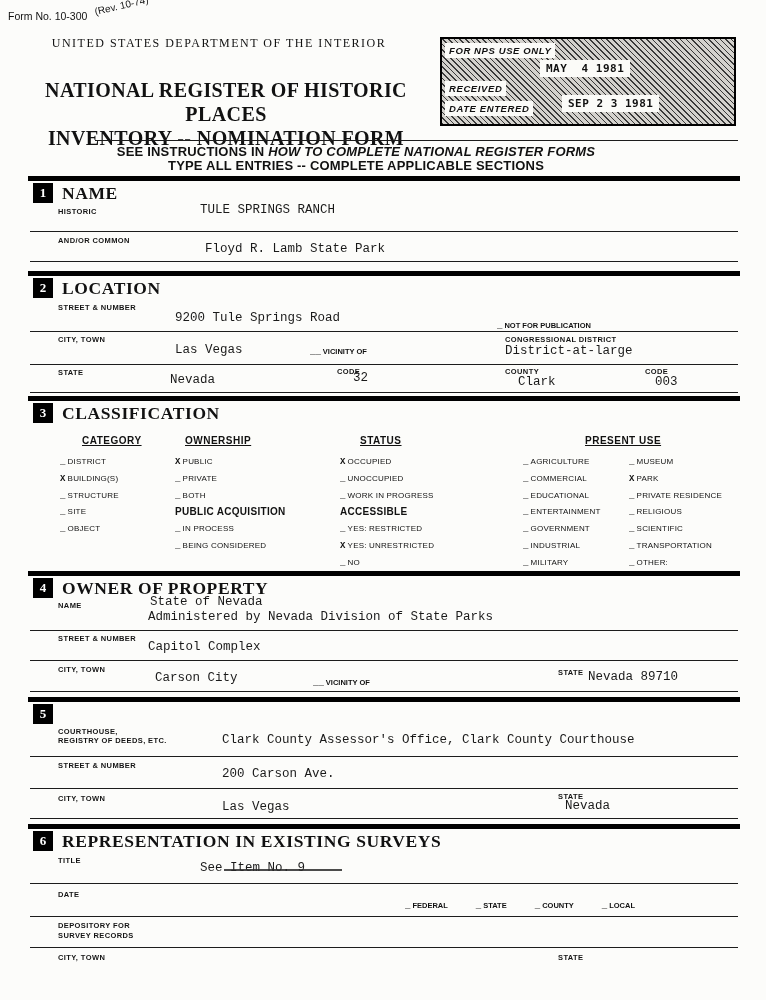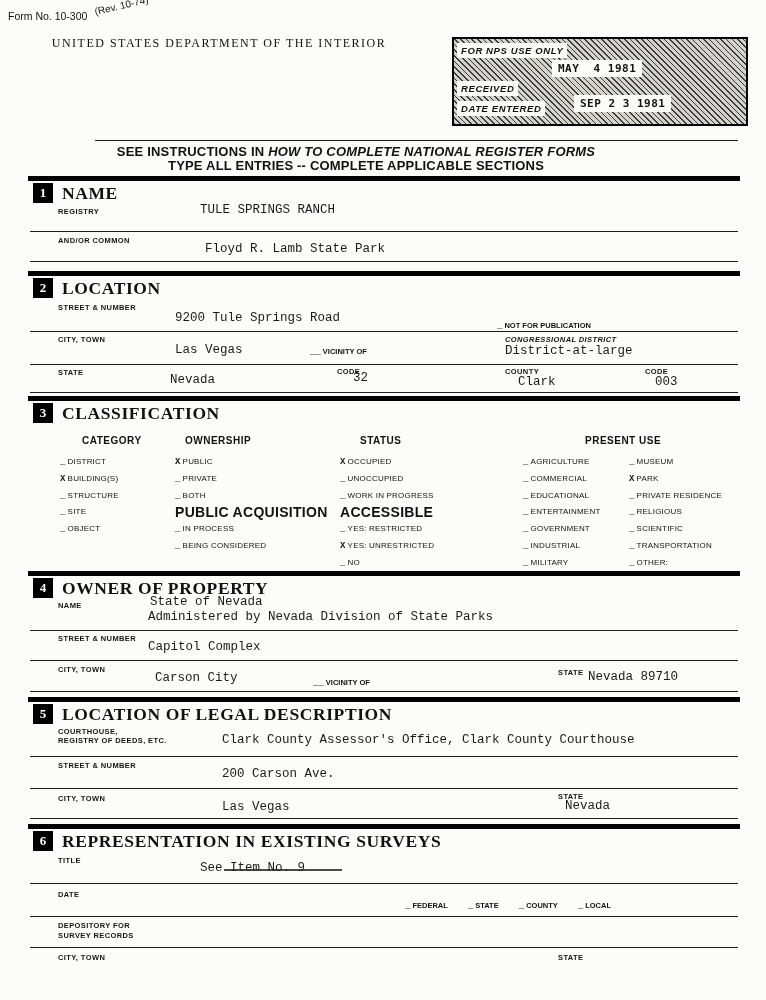--- a/index.html
+++ b/index.html
@@ -44,21 +44,21 @@
     position:absolute; left:0; top:52px; width:438px; text-align:center;
     font-weight:bold; font-size:10.5px; letter-spacing:1px;
   }
   .bigtitle {
     position:absolute; left:6px; top:78px; width:440px; text-align:center;
     font-family:"Liberation Serif", serif; font-weight:bold; font-size:20px;
     letter-spacing:.4px; line-height:24px;
   }
   
   .npsbox {
-    position:absolute; left:452px; top:37px; width:296px; height:89px;
+    position:absolute; left:440px; top:37px; width:296px; height:89px;
     border:2px solid #000;
     background:repeating-linear-gradient(45deg, #3a3a3a 0 1.1px, #d4d2cd 1.1px 4px);
     padding-left:44px;
   }
   .npsstrip {
     position:absolute; background:#fbfbf8; font-weight:bold; font-style:italic;
     font-size:9.5px; letter-spacing:.6px; padding:2px 4px; white-space:nowrap;
   }
   .stamp {
     position:absolute; background:#fbfbf8;
@@ -66,55 +66,59 @@
     font-size:11px; letter-spacing:.5px; padding:2px 6px; white-space:pre;
   }
   
   .instr {
     position:absolute; left:0; width:712px; text-align:center;
     font-weight:bold; font-size:13px; letter-spacing:.2px; white-space:nowrap;
   }
   .instr .it { font-style:italic; }
   
   .ccol { position:absolute; top:432px; }
-  .chead { font-size:10px; font-weight:bold; letter-spacing:.5px; height:22px; padding-top:3px; white-space:nowrap; }
+  .chead { font-size:10px; font-weight:bold; letter-spacing:.5px; height:22px; padding-top:3px; white-space:nowrap;text-decoration:underline; }
   .ci { line-height:16.8px; font-size:8px; letter-spacing:.2px; white-space:nowrap; }
-  .csub { line-height:16.8px; font-size:14px; font-weight:bold; letter-spacing:.3px; white-space:nowrap; }
+  .csub { line-height:16.8px; font-size:10px; font-weight:bold; letter-spacing:.3px; white-space:nowrap; }
   .strike { position:absolute; height:1.5px; background:#2b2b2b; opacity:.85; }
 </style>
 </head>
 <body>
 
 <div class="page">
 
   <div class="form-no">Form No. 10-300</div>
   <div class="rev">(Rev. 10-74)</div>
 
   <div class="dept">UNITED STATES DEPARTMENT OF THE INTERIOR</div>
 
+  <div class="bigtitle">
+    <div>NATIONAL REGISTER OF HISTORIC PLACES</div>
+    <div>INVENTORY -- NOMINATION FORM</div>
+  </div>
 
   <div class="npsbox">
     <div class="npsstrip" style="left:3px; top:4px;">FOR NPS USE ONLY</div>
     <div class="npsstrip" style="left:3px; top:30px;margin-top:12px;">RECEIVED</div>
     <div class="stamp" style="left:98px; top:21px;">MAY  4 1981</div>
     <div class="npsstrip" style="left:3px; top:62px;">DATE ENTERED</div>
     <div class="stamp" style="left:120px; top:56px;">SEP 2 3 1981</div>
   </div>
 
   <div class="hline" style="top:140px; left:95px;"></div>
   <div class="instr" style="top:144px;">
     <span>SEE INSTRUCTIONS IN </span><span class="it">HOW TO COMPLETE NATIONAL REGISTER FORMS</span>
   </div>
   <div class="instr" style="top:158px;">TYPE ALL ENTRIES -- COMPLETE APPLICABLE SECTIONS</div>
 
   <div class="bar" style="top:176px;"></div>
   <div class="secnum" style="left:33px; top:183px;">1</div>
   <div class="sectitle" style="left:62px; top:183px;">NAME</div>
 
-  <div class="lbl" style="left:58px; top:207px;">REGISTRY</div>
+  <div class="lbl" style="left:58px; top:207px;">HISTORIC</div>
   <div class="val" style="left:200px; top:203px;">TULE SPRINGS RANCH</div>
   <div class="hline" style="top:231px;"></div>
 
   <div class="lbl" style="left:58px; top:236px;">AND/OR COMMON</div>
   <div class="val" style="left:205px; top:242px;">Floyd R. Lamb State Park</div>
   <div class="hline" style="top:261px;"></div>
 
   <div class="bar" style="top:271px;"></div>
   <div class="secnum" style="left:33px; top:278px;">2</div>
   <div class="sectitle" style="left:62px; top:278px;">LOCATION</div>
@@ -124,21 +128,21 @@
   <div class="small-item" style="left:497px; top:321px;">
     <span class="m">_</span><span>NOT FOR PUBLICATION</span>
   </div>
   <div class="hline" style="top:331px;"></div>
 
   <div class="lbl" style="left:58px; top:335px;">CITY, TOWN</div>
   <div class="val" style="left:175px; top:343px;">Las Vegas</div>
   <div class="small-item" style="left:310px; top:347px;">
     <span class="m">__</span><span>VICINITY OF</span>
   </div>
-  <div class="lbl" style="left:505px; top:335px;font-style:italic;">CONGRESSIONAL DISTRICT</div>
+  <div class="lbl" style="left:505px; top:335px;">CONGRESSIONAL DISTRICT</div>
   <div class="val" style="left:505px; top:344px;">District-at-large</div>
   <div class="hline" style="top:364px;"></div>
 
   <div class="lbl" style="left:58px; top:368px;">STATE</div>
   <div class="val" style="left:170px; top:373px;">Nevada</div>
   <div class="lbl" style="left:337px; top:367px;">CODE</div>
   <div class="val" style="left:353px; top:371px;">32</div>
   <div class="lbl" style="left:505px; top:367px;">COUNTY</div>
   <div class="val" style="left:518px; top:375px;">Clark</div>
   <div class="lbl" style="left:645px; top:367px;">CODE</div>
@@ -220,21 +224,20 @@
   <div class="val" style="left:155px; top:671px;">Carson City</div>
   <div class="small-item" style="left:313px; top:678px;">
     <span class="m">__</span><span>VICINITY OF</span>
   </div>
   <div class="lbl" style="left:558px; top:668px;">STATE</div>
   <div class="val" style="left:588px; top:670px;">Nevada 89710</div>
   <div class="hline" style="top:691px;"></div>
 
   <div class="bar" style="top:697px;"></div>
   <div class="secnum" style="left:33px; top:704px;">5</div>
-  <div class="sectitle" style="left:62px; top:704px;">LOCATION OF LEGAL DESCRIPTION</div>
 
   <div class="lbl" style="left:58px; top:727px;">COURTHOUSE,</div>
   <div class="lbl" style="left:58px; top:736px;">REGISTRY OF DEEDS, ETC.</div>
   <div class="val" style="left:222px; top:733px;">Clark County Assessor's Office, Clark County Courthouse</div>
   <div class="hline" style="top:756px;"></div>
 
   <div class="lbl" style="left:58px; top:761px;">STREET &amp; NUMBER</div>
   <div class="val" style="left:222px; top:767px;">200 Carson Ave.</div>
   <div class="hline" style="top:788px;"></div>
 
@@ -247,21 +250,21 @@
   <div class="bar" style="top:824px;"></div>
   <div class="secnum" style="left:33px; top:831px;">6</div>
   <div class="sectitle" style="left:62px; top:831px;">REPRESENTATION IN EXISTING SURVEYS</div>
 
   <div class="lbl" style="left:58px; top:856px;">TITLE</div>
   <div class="val" style="left:200px; top:861px;">See Item No. 9</div>
   <div class="strike" style="left:224px; top:869px; width:118px;"></div>
   <div class="hline" style="top:883px;"></div>
 
   <div class="lbl" style="left:58px; top:890px;">DATE</div>
-  <div style="position:absolute; left:405px; top:901px; display:flex; gap:20px;">
+  <div style="position:absolute; left:405px; top:901px; display:flex; gap:28px;">
     <span style="font-size:7.5px; font-weight:bold; white-space:nowrap;"><span class="m">_</span><span>FEDERAL</span></span>
     <span style="font-size:7.5px; font-weight:bold; white-space:nowrap;"><span class="m">_</span><span>STATE</span></span>
     <span style="font-size:7.5px; font-weight:bold; white-space:nowrap;"><span class="m">_</span><span>COUNTY</span></span>
     <span style="font-size:7.5px; font-weight:bold; white-space:nowrap;"><span class="m">_</span><span>LOCAL</span></span>
   </div>
   <div class="hline" style="top:916px;"></div>
 
   <div class="lbl" style="left:58px; top:921px;">DEPOSITORY FOR</div>
   <div class="lbl" style="left:58px; top:931px;">SURVEY RECORDS</div>
   <div class="hline" style="top:947px;"></div>

